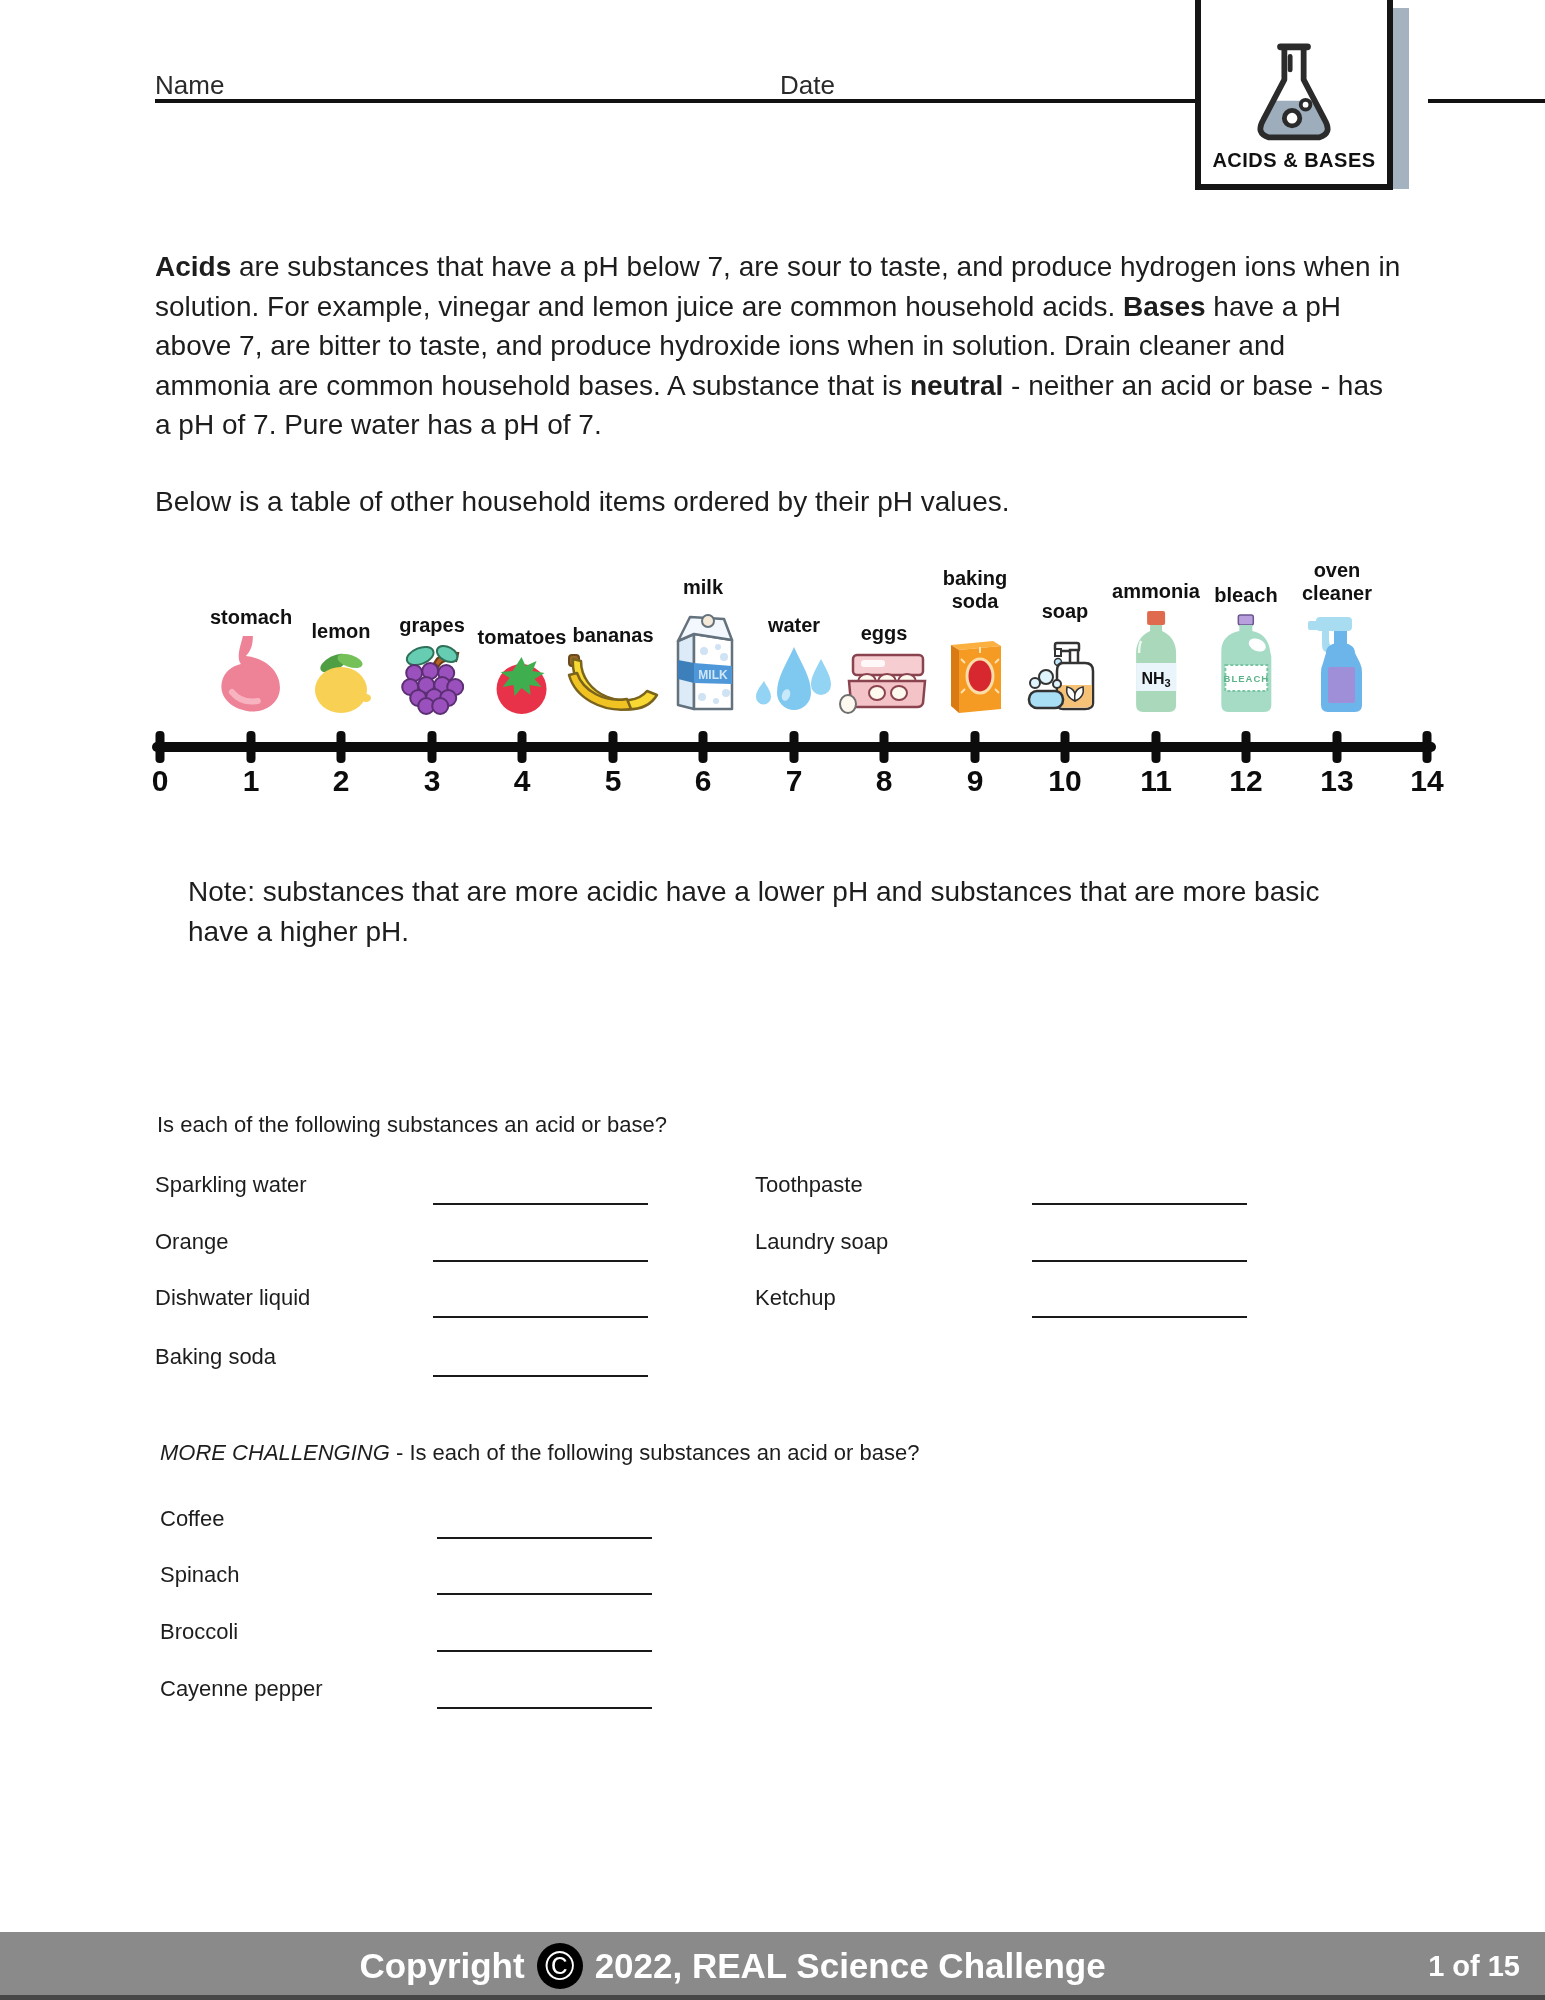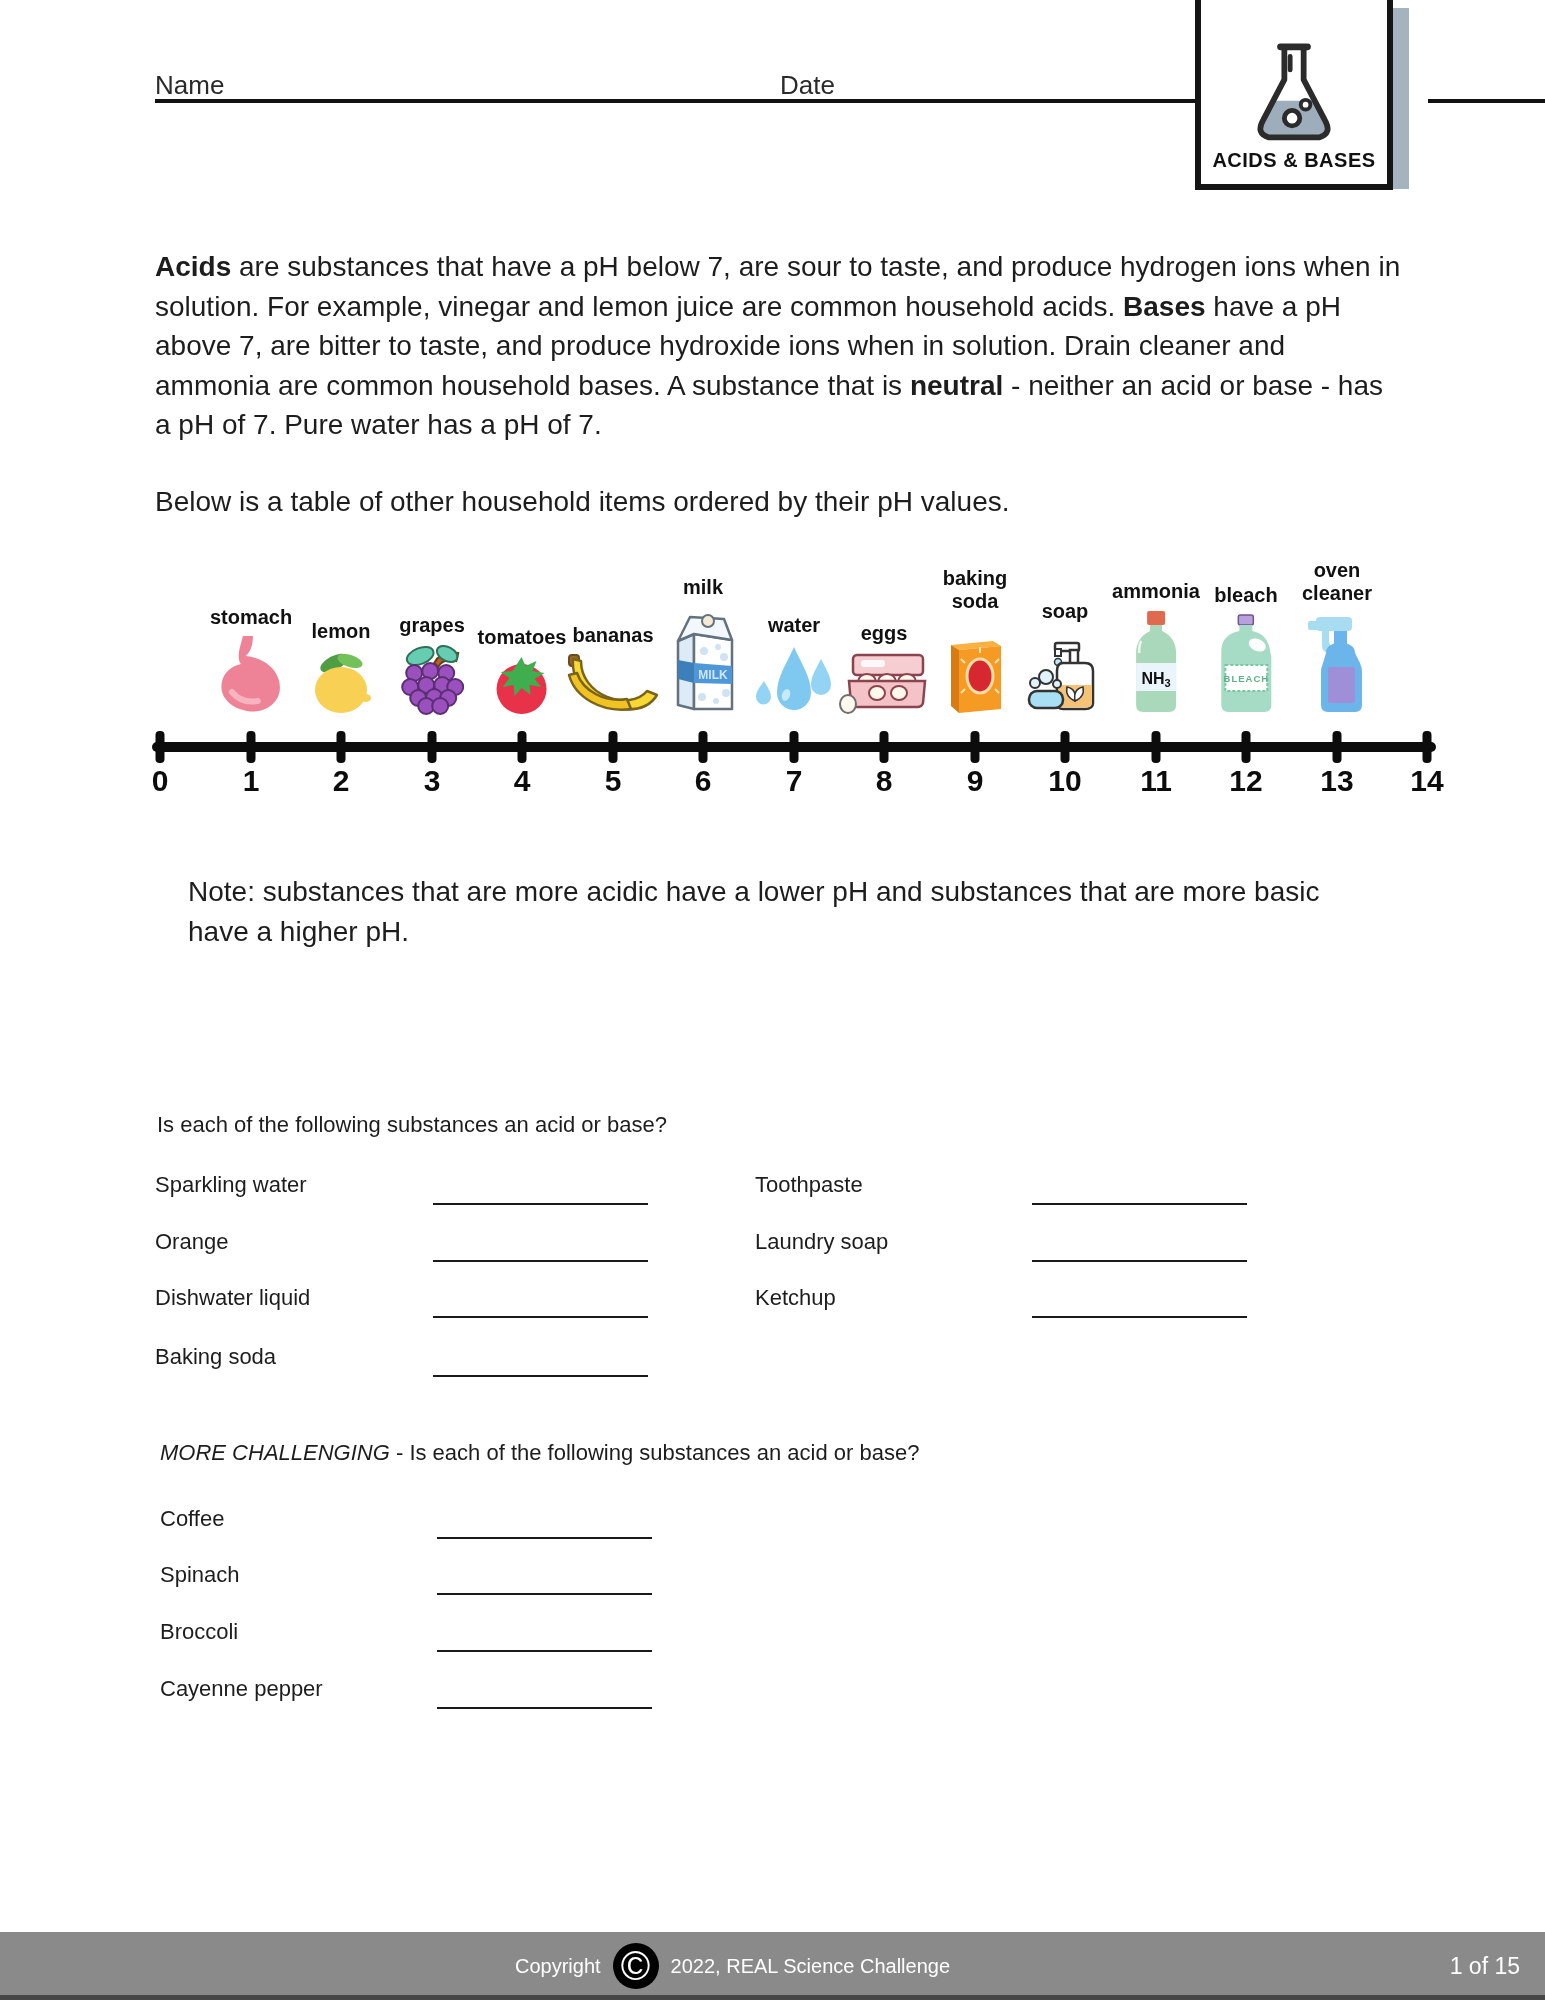--- a/index.html
+++ b/index.html
@@ -33,23 +33,23 @@
   .tick{position:absolute;top:731px;width:9px;height:32px;background:#0c0c0c;border-radius:4px;transform:translateX(-50%);}
   .tick-num{position:absolute;top:764px;width:70px;margin-left:-35px;text-align:center;font-size:30px;font-weight:bold;color:#0c0c0c;}
   
   .section-h{font-size:36px;font-weight:bold;color:#161616;}
   .q-label{font-size:22px;color:#1d1d1d;white-space:nowrap;}
   .blank{height:24px;border-bottom:2.5px solid #1a1a1a;width:215px;}
   .italic{font-style:italic;}
   
   .footer{left:0;top:1932px;width:1545px;height:68px;background:var(--footer_bg,#8a8a8a);display:flex;align-items:center;justify-content:center;}
   .footer-center{display:flex;align-items:center;gap:12px;margin-right:80px;}
-  .footer-text{color:#fff;font-size:20px;font-weight:normal;}
+  .footer-text{color:#fff;font-size:35px;font-weight:bold;}
   .copy-badge{width:46px;height:46px;border-radius:50%;background:#000;color:#fff;display:flex;align-items:center;justify-content:center;font-size:40px;line-height:1;}
-  .page-num{position:absolute;right:25px;top:0;height:68px;display:flex;align-items:center;color:#fff;font-size:23px;font-weight:normal;}
+  .page-num{position:absolute;right:25px;top:0;height:68px;display:flex;align-items:center;color:#fff;font-size:29px;font-weight:bold;}
   .page-edge{position:absolute;left:0;bottom:0;width:100%;height:5px;background:#474747;}
   svg text{font-family:"Liberation Sans", sans-serif;}
 </style>
 </head>
 <body>
 
 <div class="page">
 
   <div class="abs hdr-label" style="left:155px;top:70px;">Name</div>
   <div class="abs hdr-label" style="left:780px;top:70px;">Date</div>

